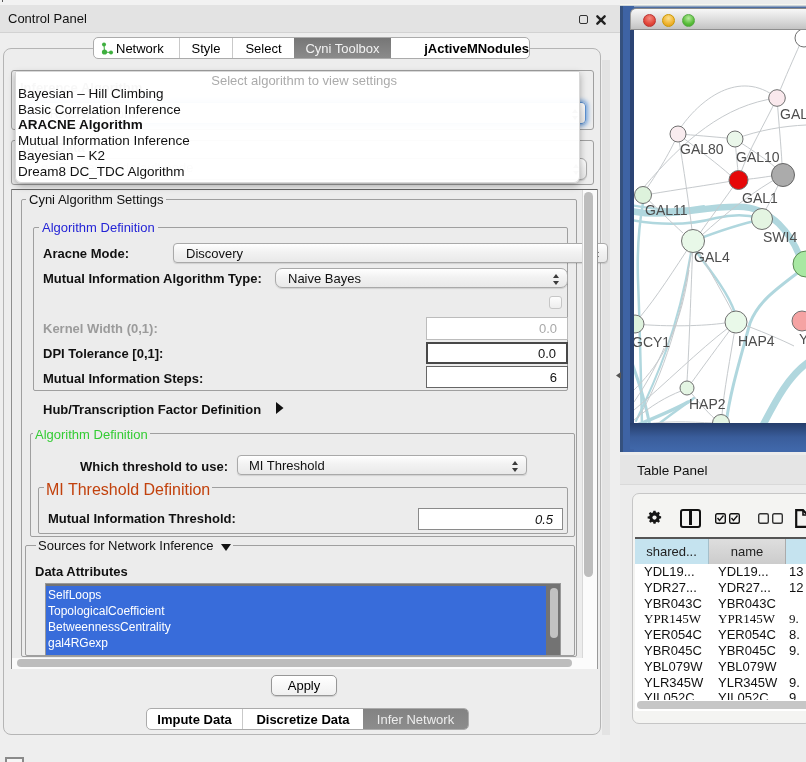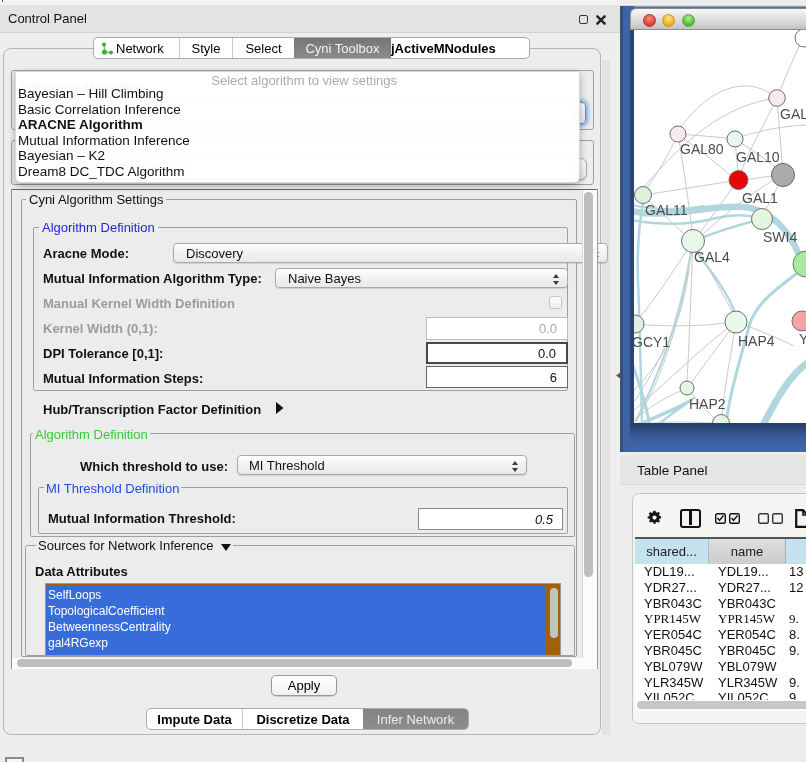--- a/index.html
+++ b/index.html
@@ -66,29 +66,28 @@
   <div class="abs lbl" style="left:43px;top:246px;">Aracne Mode:</div>
   <div class="abs combo" style="left:133px;top:243px;width:435px;height:20px;margin-left:40px;">
     <div style="padding:2px 0 0 12px;">Discovery</div>
     <svg class="abs" style="right:7px;top:5px;" width="8" height="11" viewBox="0 0 8 11">
         <path d="M4 0 L7 4 L1 4 Z" fill="#3a3a3a"></path>
         <path d="M4 11 L7 7 L1 7 Z" fill="#3a3a3a"></path>
       </svg>
   </div>
 
   <div class="abs lbl" style="left:43px;top:271px;">Mutual Information Algorithm Type:</div>
-  <div class="abs combo" style="left:275px;top:268px;width:293px;height:20px;">
+  <div class="abs combo" style="left:275px;top:268px;width:293px;height:20px;border-radius:7px;">
     <div style="padding:2px 0 0 12px;">Naive Bayes</div>
     <svg class="abs" style="right:7px;top:5px;" width="8" height="11" viewBox="0 0 8 11">
         <path d="M4 0 L7 4 L1 4 Z" fill="#3a3a3a"></path>
         <path d="M4 11 L7 7 L1 7 Z" fill="#3a3a3a"></path>
       </svg>
   </div>
 
-  <div class="abs lbl glbl" style="left:43px;top:296px;">Manual Kernel Width Definition</div>
   <div class="abs" style="left:549px;top:296px;width:13px;height:13px;border:1px solid #c6c6c6;border-radius:3px;background:linear-gradient(#fdfdfd,#ededed);"></div>
 
   <div class="abs lbl glbl" style="left:43px;top:321px;">Kernel Width (0,1):</div>
   <div class="abs tfield" style="left:426px;top:317px;width:142px;height:23px;border:1px solid #bcbcbc;color:#a9a9a9;padding:3px 10px 0 0;">0.0</div>
 
   <div class="abs lbl" style="left:43px;top:346px;">DPI Tolerance [0,1]:</div>
   <div class="abs tfield" style="left:426px;top:342px;width:142px;height:22px;border:2px solid #484848;padding:2px 10px 0 0;">0.0</div>
 
   <div class="abs lbl" style="left:43px;top:371px;">Mutual Information Steps:</div>
   <div class="abs tfield" style="left:426px;top:366px;width:142px;height:22px;border:1.5px solid #666;padding:3px 10px 0 0;">6</div>
@@ -104,31 +103,31 @@
   <div class="abs lbl" style="left:80px;top:459px;">Which threshold to use:</div>
   <div class="abs combo" style="left:237px;top:455px;width:290px;height:20px;">
     <div style="padding:2px 0 0 11px;">MI Threshold</div>
     <svg class="abs" style="right:7px;top:5px;" width="8" height="11" viewBox="0 0 8 11">
         <path d="M4 0 L7 4 L1 4 Z" fill="#3a3a3a"></path>
         <path d="M4 11 L7 7 L1 7 Z" fill="#3a3a3a"></path>
       </svg>
   </div>
 
   <div class="abs fs" style="left:38px;top:487px;width:530px;height:47px;border-radius:2px;"></div>
-  <div class="abs" style="left:44px;top:481px;background:#ececec;padding:0 2px;font-size:13px;color:#1d4ed8;">MI Threshold Definition</div>
+  <div class="abs" style="left:44px;top:481px;background:#ececec;padding:0 2px;font-size:16px;color:#c2410c;">MI Threshold Definition</div>
 
   <div class="abs lbl" style="left:48px;top:511px;">Mutual Information Threshold:</div>
   <div class="abs tfield" style="left:418px;top:508px;width:145px;height:22px;border:1px solid #8a8a8a;padding:3px 9px 0 0;font-style:italic;">0.5</div>
 
   <div class="abs fs" style="left:25px;top:545px;width:550px;height:111px;border-radius:2px;"></div>
   <div class="abs" style="left:36px;top:538px;background:#ececec;padding:0 2px;font-size:13px;color:#111;">Sources for Network Inference <span style="display:inline-block;width:0;height:0;border-left:5.5px solid transparent;border-right:5.5px solid transparent;border-top:7px solid #111;margin-left:4px;position:relative;top:1px;"></span></div>
 
   <div class="abs lbl" style="left:35px;top:564px;">Data Attributes</div>
 
-  <div class="abs" style="left:45px;top:583px;width:516px;height:73px;border:1px solid #999;background:#a16207;overflow:hidden;">
+  <div class="abs" style="left:45px;top:583px;width:516px;height:73px;border:1px solid #999;background:#737373;overflow:hidden;">
     <div class="abs" style="left:0;top:2px;width:500px;height:80px;background:#386cda;color:#fff;font-size:12px;">
       <div style="padding:2px 0 0 2px;height:16px;">SelfLoops</div>
       <div style="padding:2px 0 0 2px;height:16px;">TopologicalCoefficient</div>
       <div style="padding:2px 0 0 2px;height:16px;">BetweennessCentrality</div>
       <div style="padding:2px 0 0 2px;height:16px;">gal4RGexp</div>
     </div>
     <div class="abs" style="left:504px;top:4px;width:8px;height:50px;background:#c2c2c2;border-radius:4px;"></div>
   </div>
 
   <div class="abs" style="left:12px;top:658px;width:585px;height:11px;background:#fbfbfb;"></div>
@@ -154,21 +153,21 @@
     <svg style="position:absolute;left:7px;top:4px;" width="13" height="13" viewBox="0 0 13 13">
         <circle cx="3" cy="2.5" r="2" fill="#3faf3f"></circle>
         <circle cx="3.5" cy="10" r="2.6" fill="#3faf3f"></circle>
         <circle cx="10" cy="10.5" r="2" fill="#3faf3f"></circle>
         <path d="M3 2.5 L3.5 10 L10 10.5" stroke="#3faf3f" stroke-width="1" fill="none"></path>
       </svg>
     Network</div>
   <div style="width:53px;text-align:center;font-size:13px;padding-top:3px;border-right:1px solid #c9c9c9;">Style</div>
   <div style="width:61px;text-align:center;font-size:13px;padding-top:3px;">Select</div>
   <div style="width:97px;text-align:center;font-size:13px;color:#f2f2f2;background:linear-gradient(#767676,#8b8b8b);padding-top:3px;">Cyni Toolbox</div>
-  <div style="flex:1;text-align:left;font-size:13px;font-weight:bold;padding-top:3px;">jActiveMNodules</div>
+  <div style="flex:1;text-align:right;font-size:13px;font-weight:bold;padding-top:3px;">jActiveMNodules</div>
 </div>
 
 <div class="abs" style="left:15px;top:59px;width:565px;height:112px;background:rgba(255,255,255,0.97);border:1px solid #d8d8d8;border-radius:0 0 6px 6px;box-shadow:0 3px 7px rgba(0,0,0,0.3);z-index:6;margin-top:12px;">
   <div class="abs" style="right:182px;top:1px;font-size:13px;color:#ababab;">Select algorithm to view settings</div>
   <div class="abs" style="left:2px;top:14px;font-size:13.5px;color:#111;line-height:15.6px;white-space:nowrap;">
     Bayesian – Hill Climbing<br>
     Basic Correlation Inference<br>
     <b>ARACNE Algorithm</b><br>
     Mutual Information Inference<br>
     Bayesian – K2<br>

